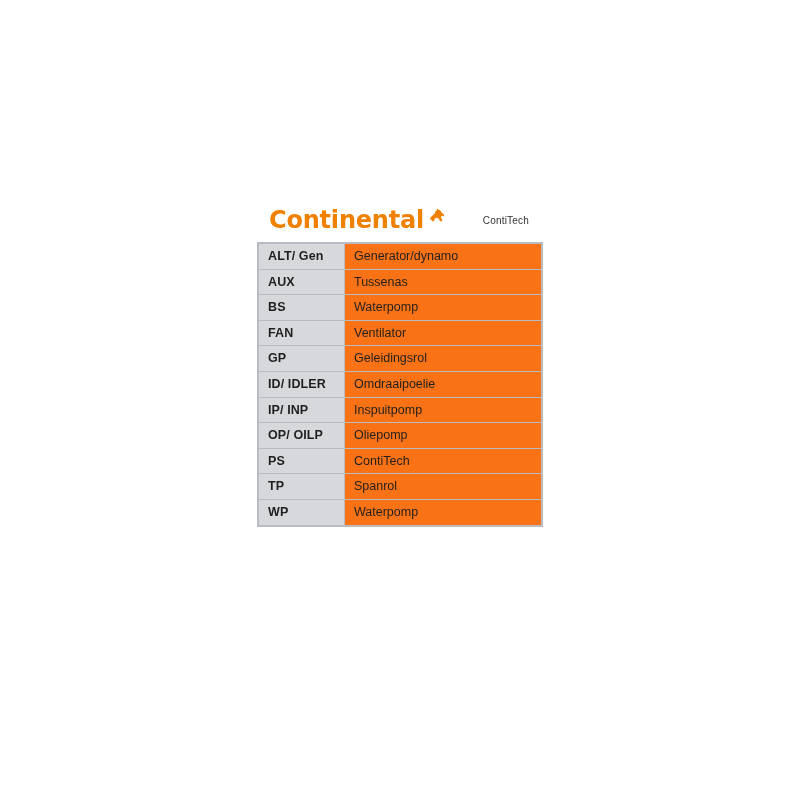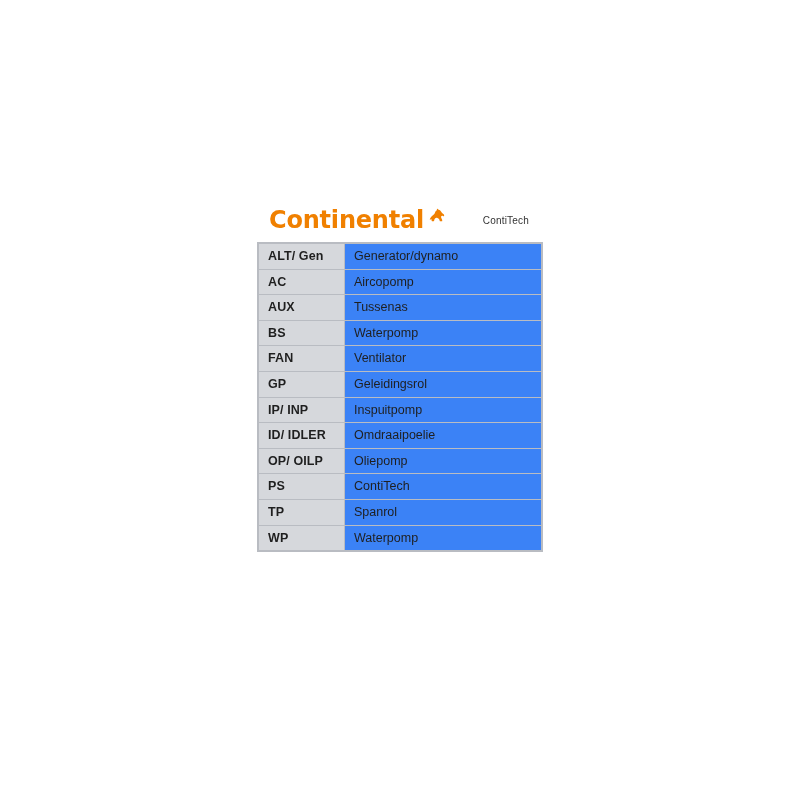--- a/index.html
+++ b/index.html
@@ -102,21 +102,21 @@
   }
 
   td.abbr {
     width: 76px;
     background: #d6d8dc;
     font-weight: bold;
     letter-spacing: 0.1px;
   }
 
   td.desc {
-    background: #3b82f6;
+    background: #f97316;
     font-weight: normal;
   }
 
   
   .table-wrap {
     border: 1px solid #b9bcc2;
     border-top: none;
     box-sizing: border-box;
   }
 </style>
@@ -140,46 +140,42 @@
     </div>
 
     <div class="table-wrap">
       <table class="legend-table">
         <tbody>
           <tr>
             <td class="abbr">ALT/ Gen</td>
             <td class="desc">Generator/dynamo</td>
           </tr>
           <tr>
-            <td class="abbr">AC</td>
-            <td class="desc">Aircopomp</td>
-          </tr>
-          <tr>
             <td class="abbr">AUX</td>
             <td class="desc">Tussenas</td>
           </tr>
           <tr>
             <td class="abbr">BS</td>
             <td class="desc">Waterpomp</td>
           </tr>
           <tr>
             <td class="abbr">FAN</td>
             <td class="desc">Ventilator</td>
           </tr>
           <tr>
             <td class="abbr">GP</td>
             <td class="desc">Geleidingsrol</td>
           </tr>
           <tr>
+            <td class="abbr">ID/ IDLER</td>
+            <td class="desc">Omdraaipoelie</td>
+          </tr>
+          <tr>
             <td class="abbr">IP/ INP</td>
             <td class="desc">Inspuitpomp</td>
-          </tr>
-          <tr>
-            <td class="abbr">ID/ IDLER</td>
-            <td class="desc">Omdraaipoelie</td>
           </tr>
           <tr>
             <td class="abbr">OP/ OILP</td>
             <td class="desc">Oliepomp</td>
           </tr>
           <tr>
             <td class="abbr">PS</td>
             <td class="desc">ContiTech</td>
           </tr>
           <tr>

